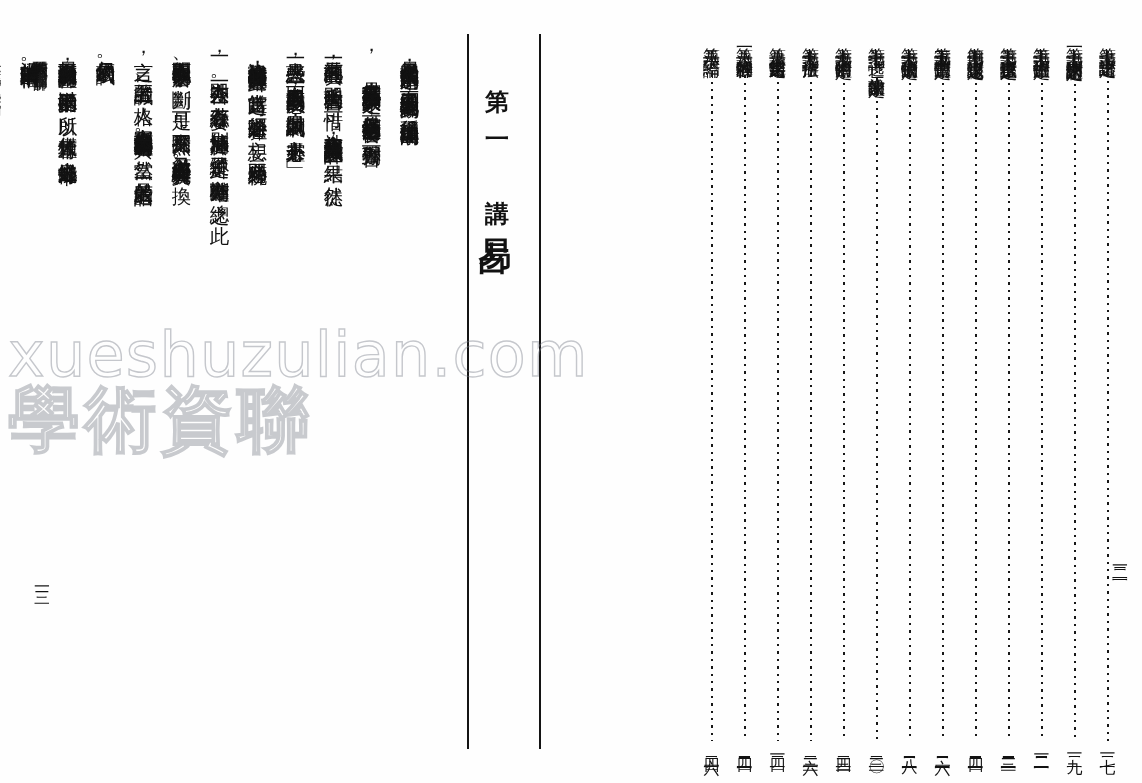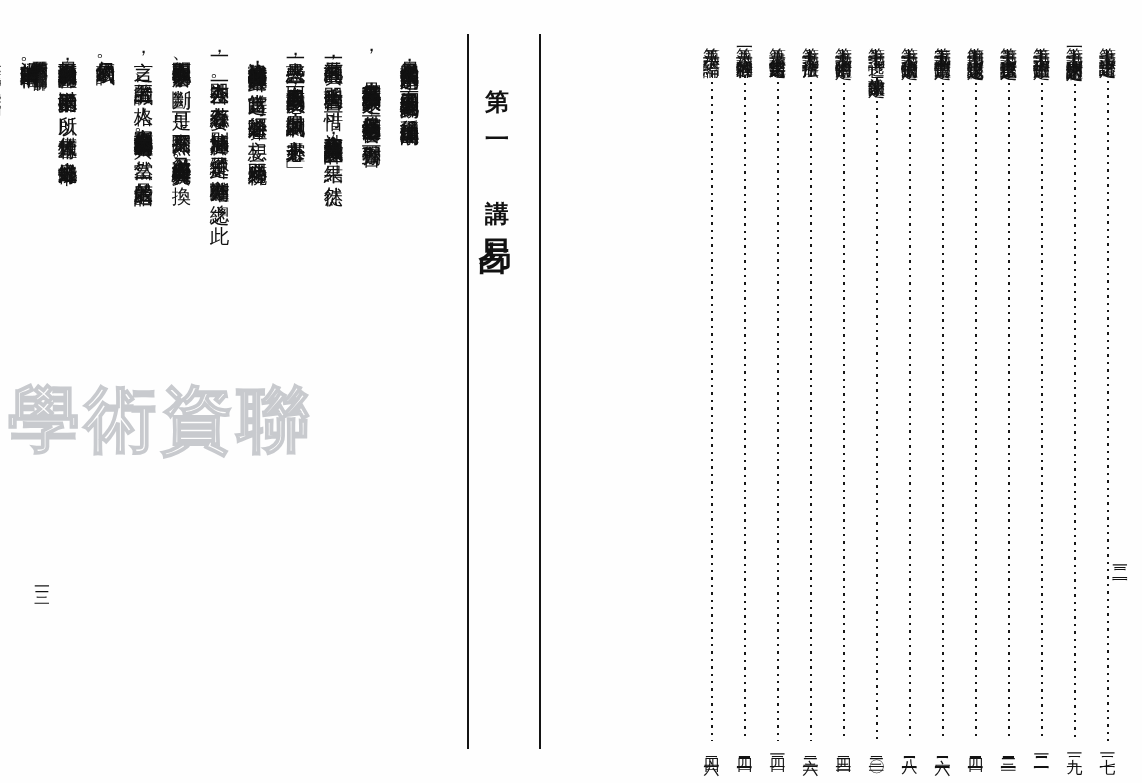--- a/index.html
+++ b/index.html
@@ -350,16 +350,17 @@
         </div>
         <div class="body-col">
           <div class="vtext">若以永不朽的哲理來替代，則能明確的闡明前途之吉凶禍福。</div>
         </div>
       </div>
 
     <div id="chapter-folio" class="vtext">一三</div>
   </div>
 
   <div id="watermark">
+    <div id="wm-line1">xueshuzulian.com</div>
     <div id="wm-line2">學術資聯</div>
   </div>
 
 </div>
 
 </body></html>

